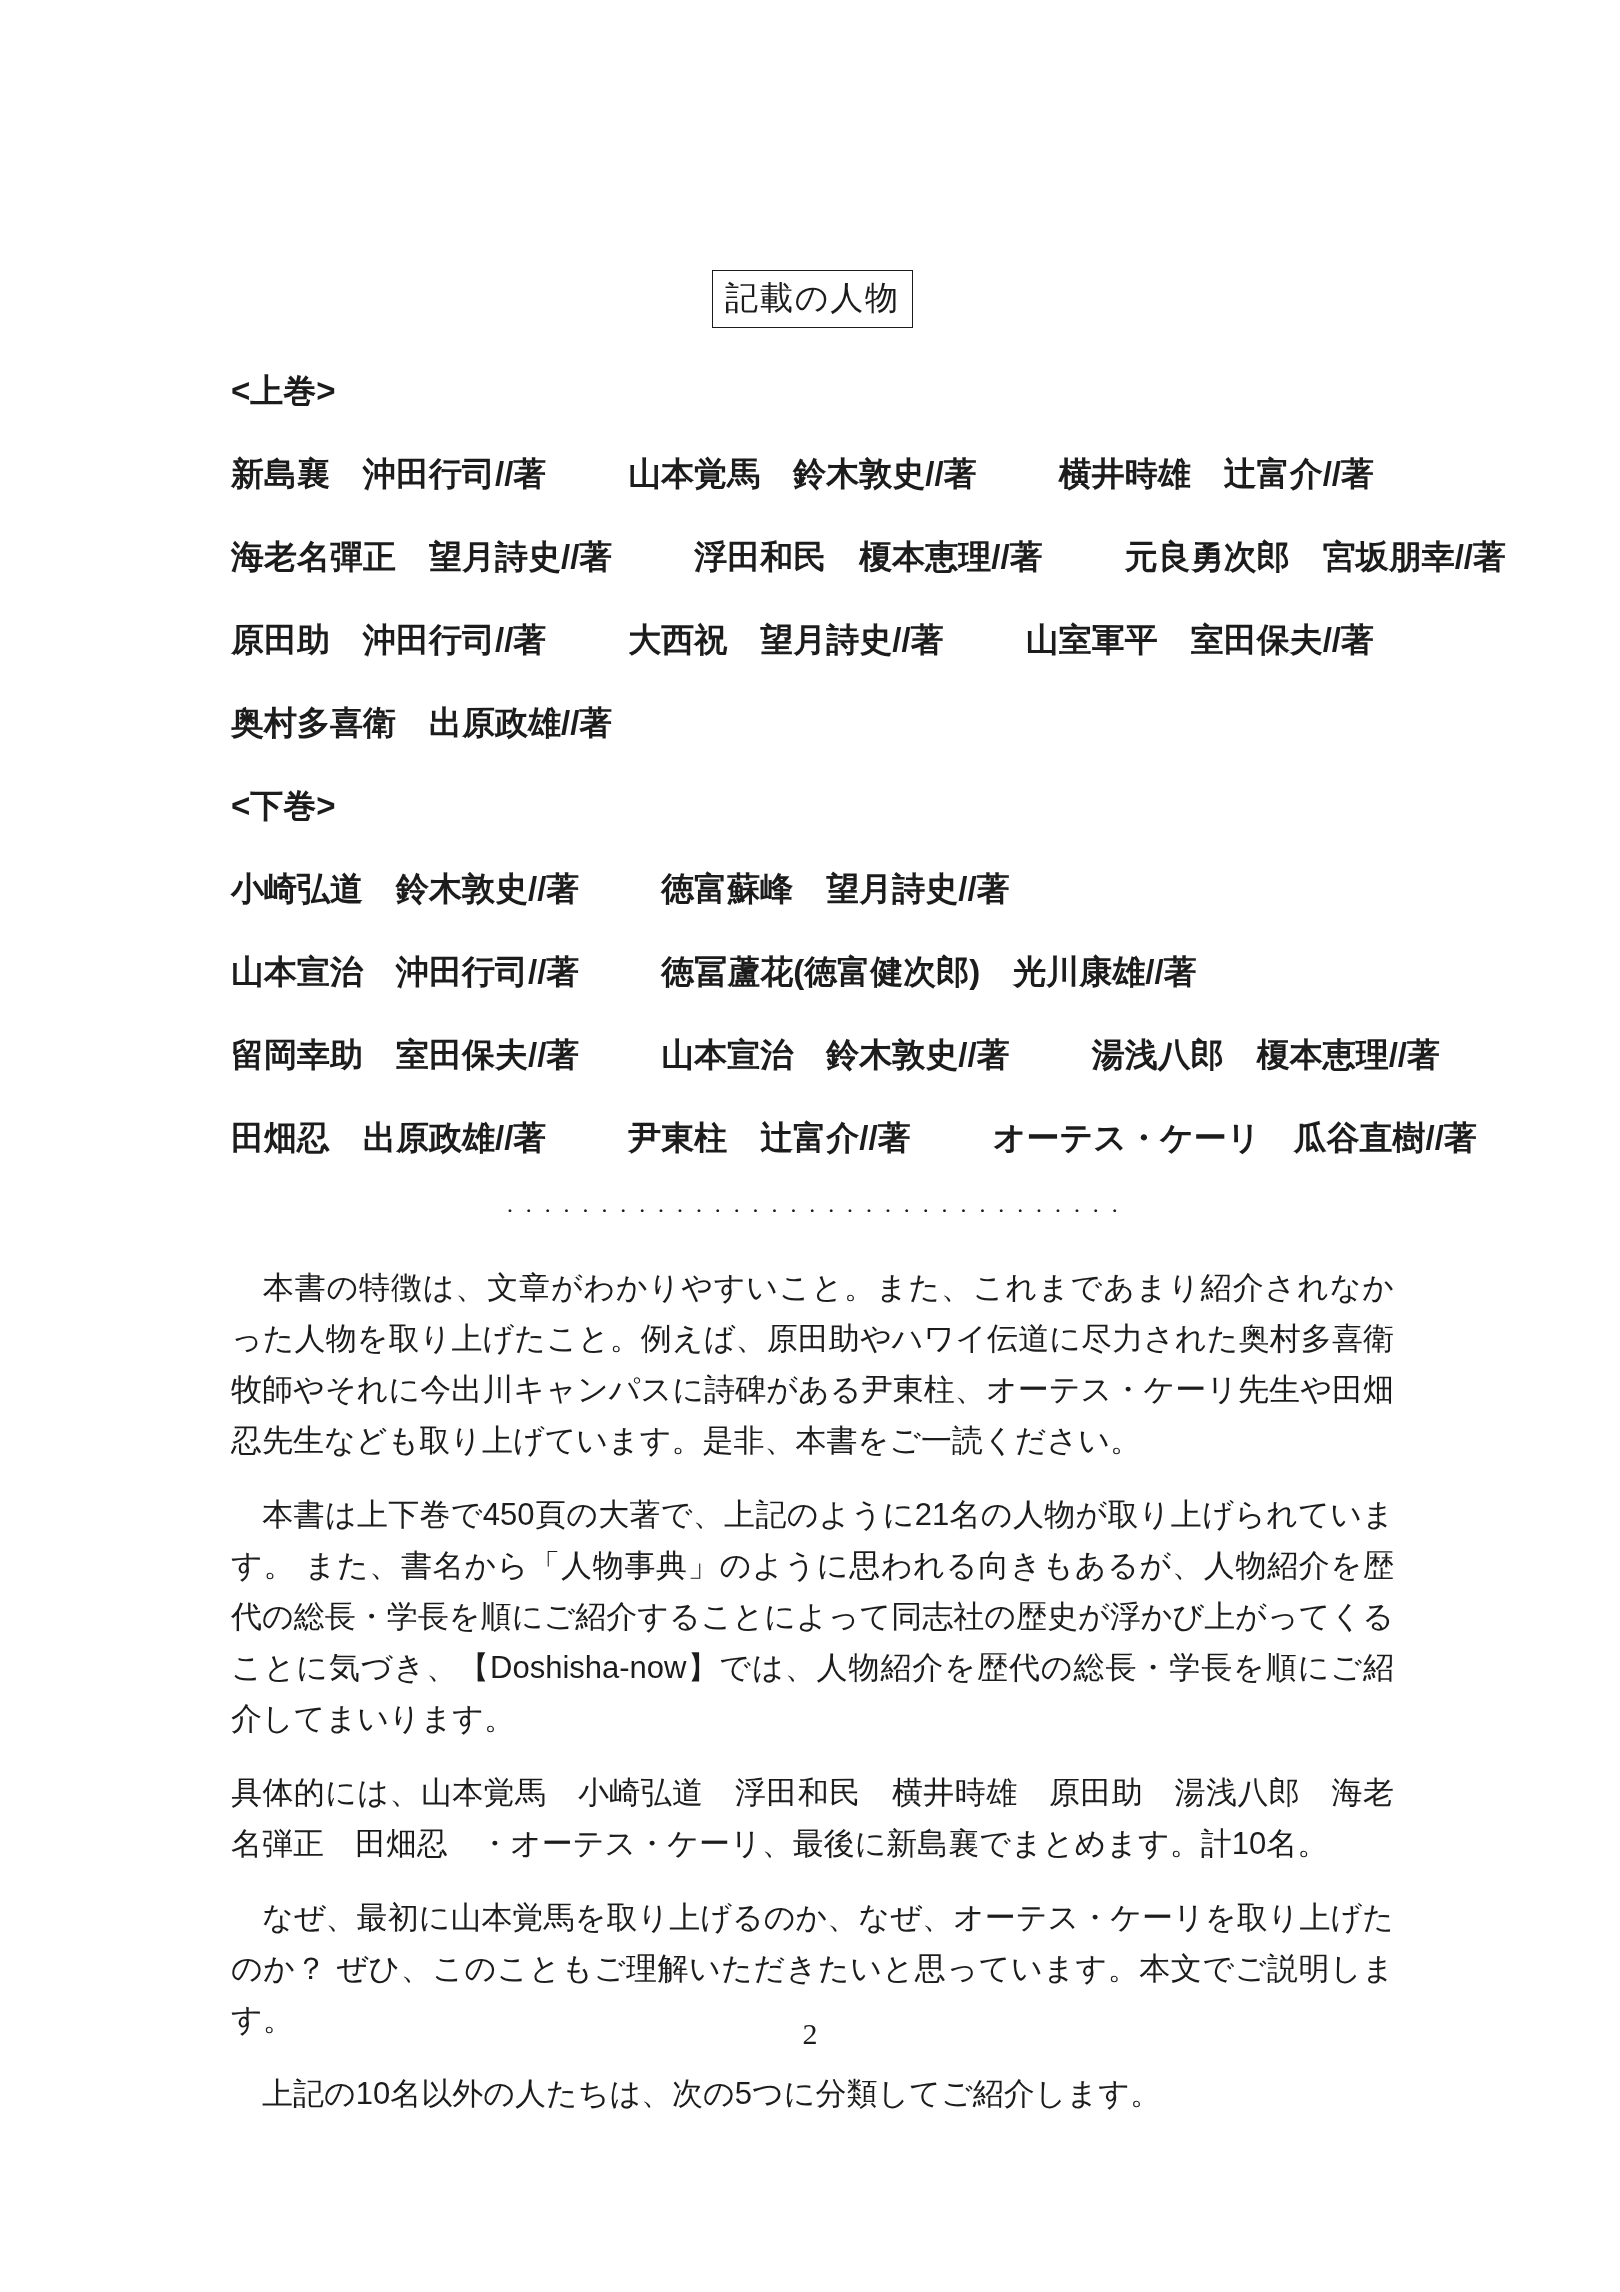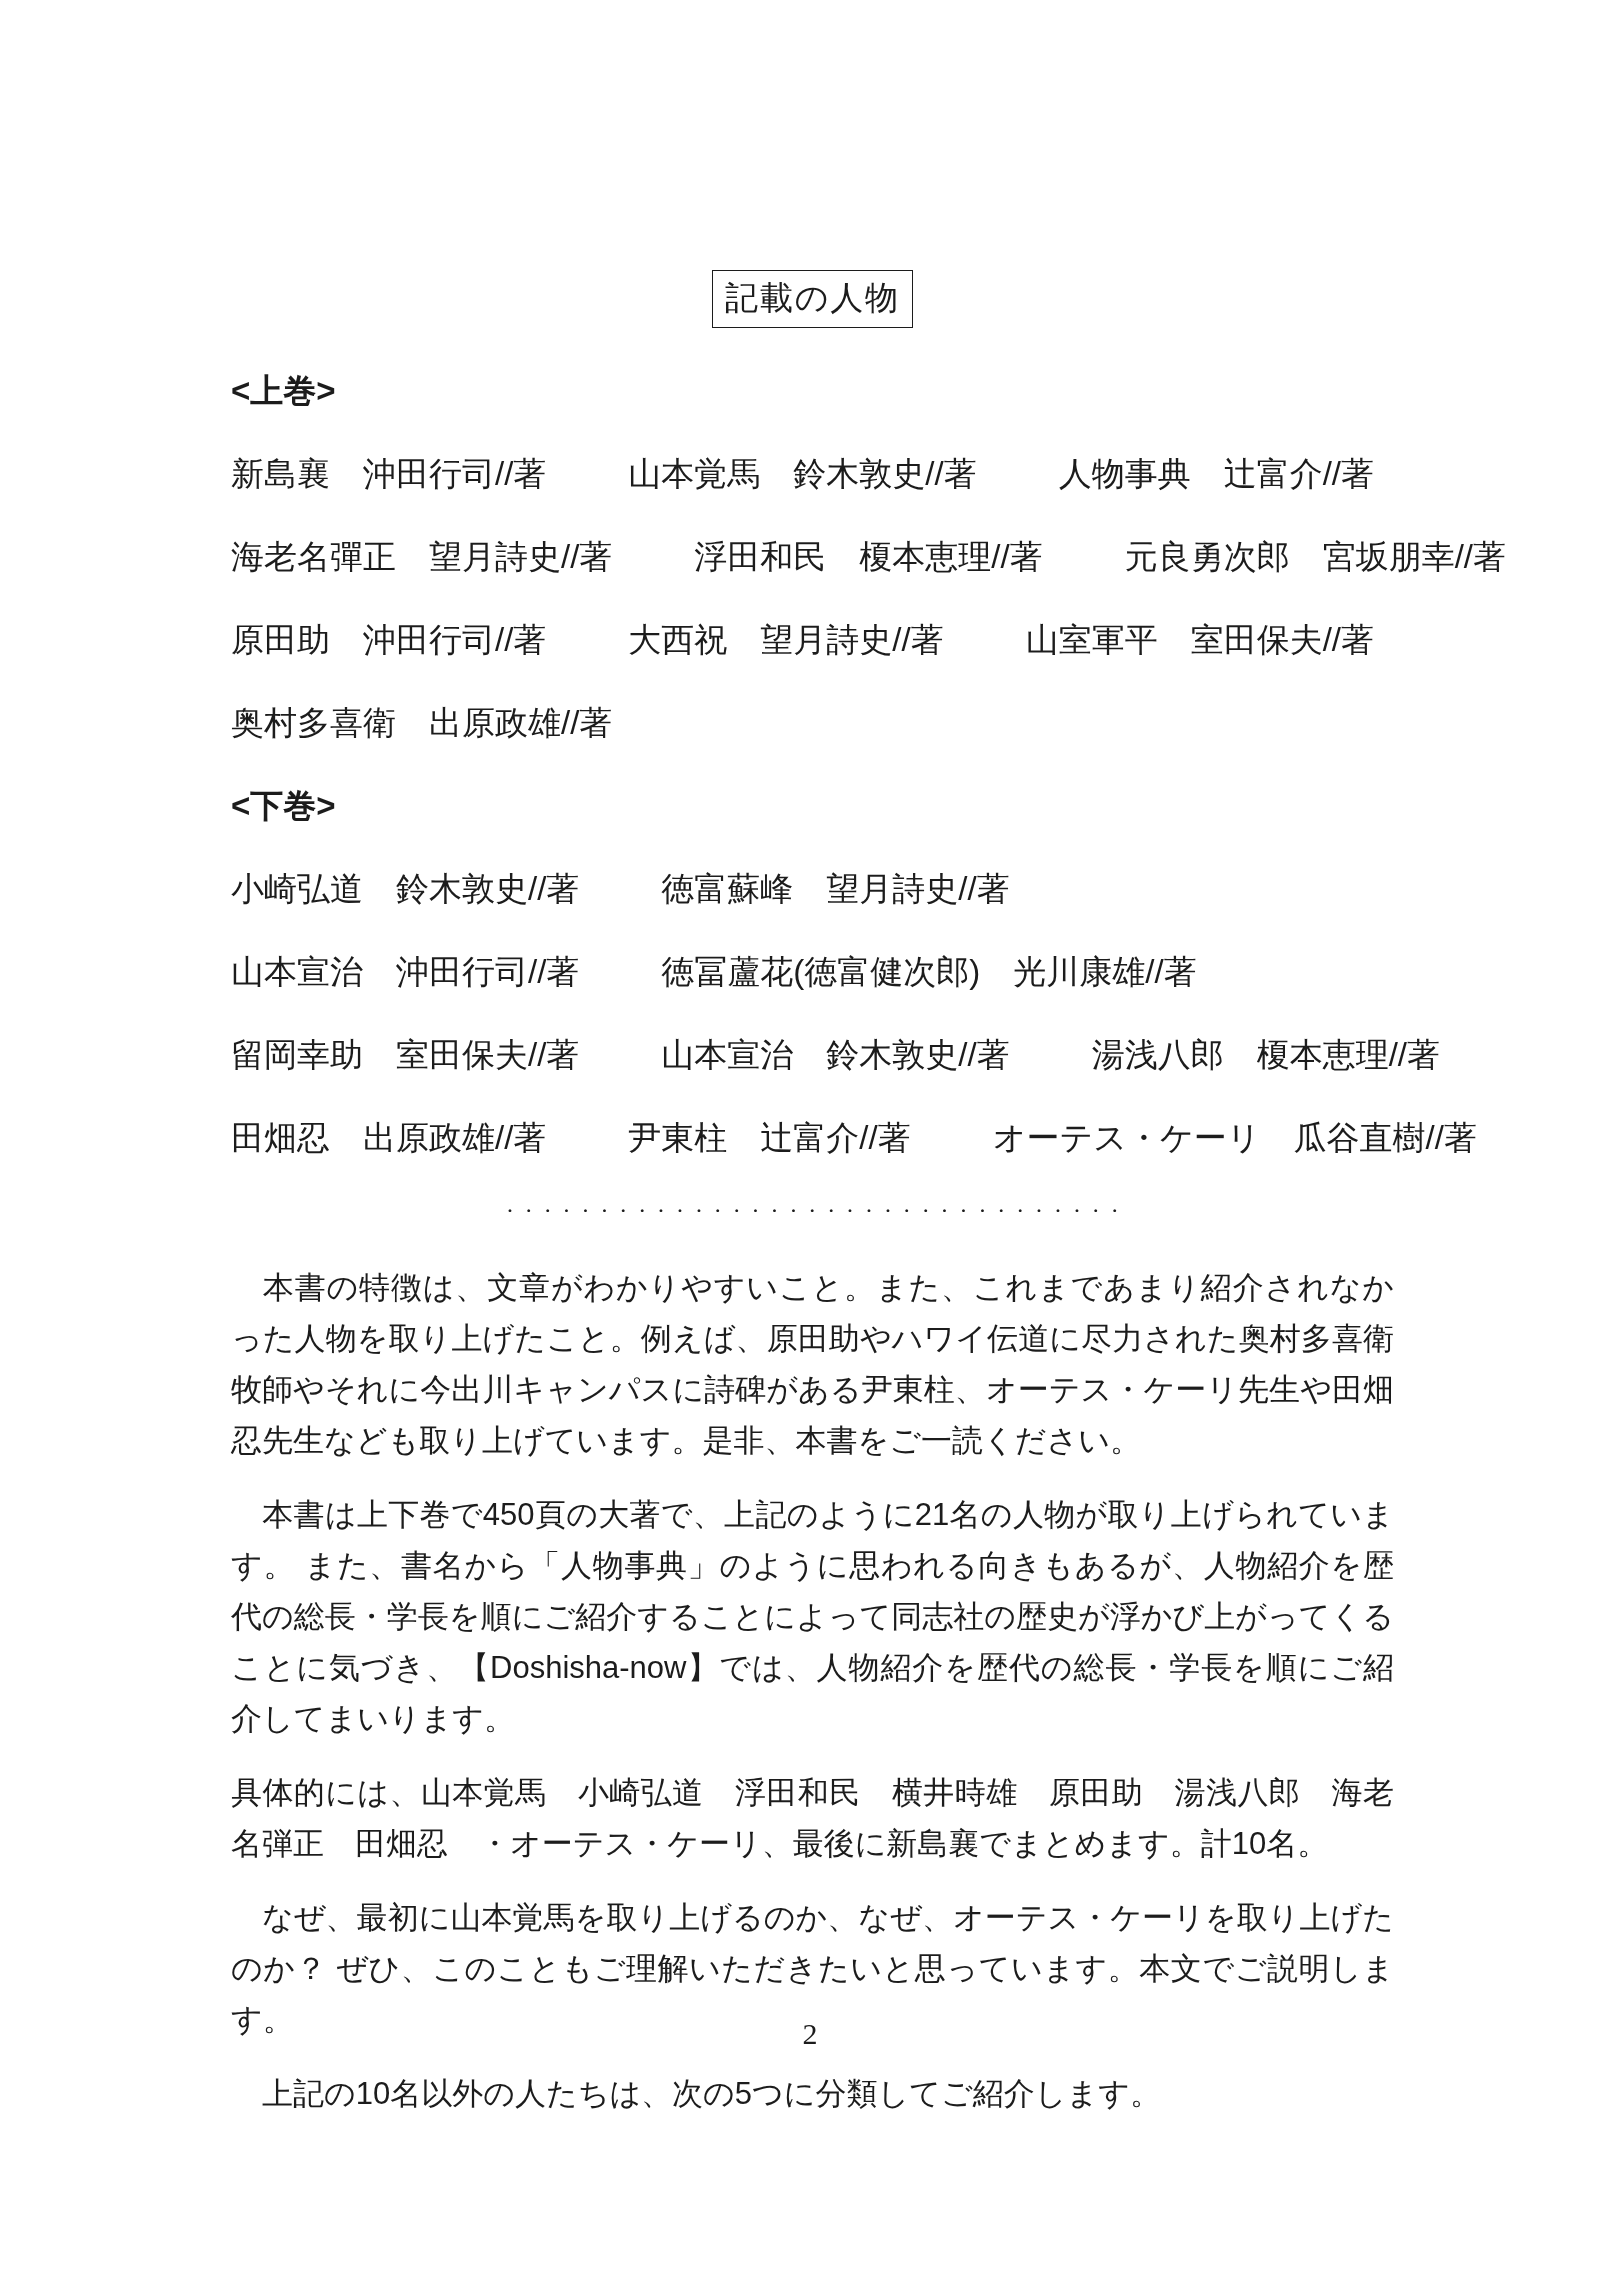--- a/index.html
+++ b/index.html
@@ -16,21 +16,21 @@
   .title-wrap{text-align:center;margin:0 0 41px 0;}
   .title-box{
     display:inline-block;
     border:1.8px solid #1c1c1c;
     padding:4.5px 12.5px 6.3px 12.5px;
     font-size:33px;font-weight:500;letter-spacing:1.8px;
   }
   .vol-header{font-size:33px;font-weight:700;margin:0 0 38px 0;}
   .names-row{
     display:flex;align-items:baseline;
-    font-size:33px;font-weight:400;
+    font-size:33px;font-weight:700;
     margin:0 0 38px 0;white-space:nowrap;
   }
   .pair{margin-right:82px;}
   .pair:last-child{margin-right:0;}
   .person{margin-right:33px;}
   .dots{
     text-align:center;font-size:18px;letter-spacing:0.9px;
     margin:5.4px 0 39px 0;color:#1c1c1c;
   }
   .para{
@@ -51,21 +51,21 @@
   <div class="title-wrap">
     <span class="title-box">記載の人物</span>
   </div>
 
   <div>
     <div class="vol-header">&lt;上巻&gt;</div>
     <div>
         <div class="names-row">
           <span class="pair"><span class="person">新島襄</span><span class="author">沖田行司//著</span></span>
           <span class="pair"><span class="person">山本覚馬</span><span class="author">鈴木敦史//著</span></span>
-          <span class="pair"><span class="person">人物事典</span><span class="author">辻富介//著</span></span>
+          <span class="pair"><span class="person">横井時雄</span><span class="author">辻富介//著</span></span>
         </div>
         <div class="names-row">
           <span class="pair"><span class="person">海老名彈正</span><span class="author">望月詩史//著</span></span>
           <span class="pair"><span class="person">浮田和民</span><span class="author">榎本恵理//著</span></span>
           <span class="pair"><span class="person">元良勇次郎</span><span class="author">宮坂朋幸//著</span></span>
         </div>
         <div class="names-row">
           <span class="pair"><span class="person">原田助</span><span class="author">沖田行司//著</span></span>
           <span class="pair"><span class="person">大西祝</span><span class="author">望月詩史//著</span></span>
           <span class="pair"><span class="person">山室軍平</span><span class="author">室田保夫//著</span></span>

